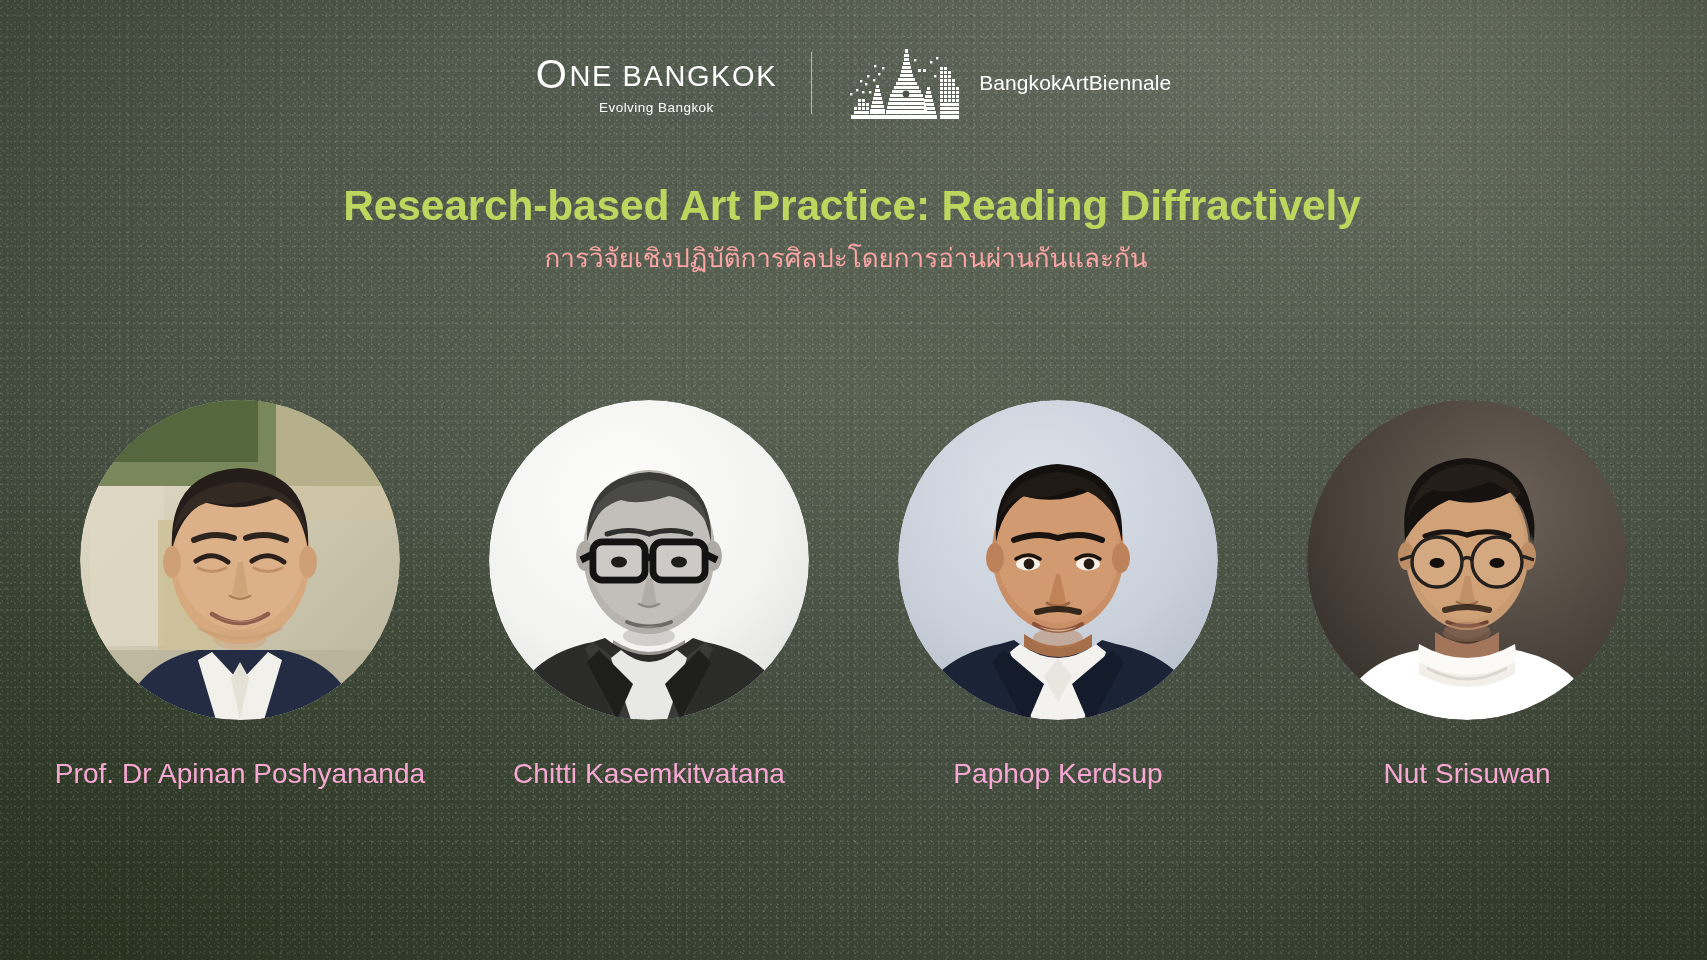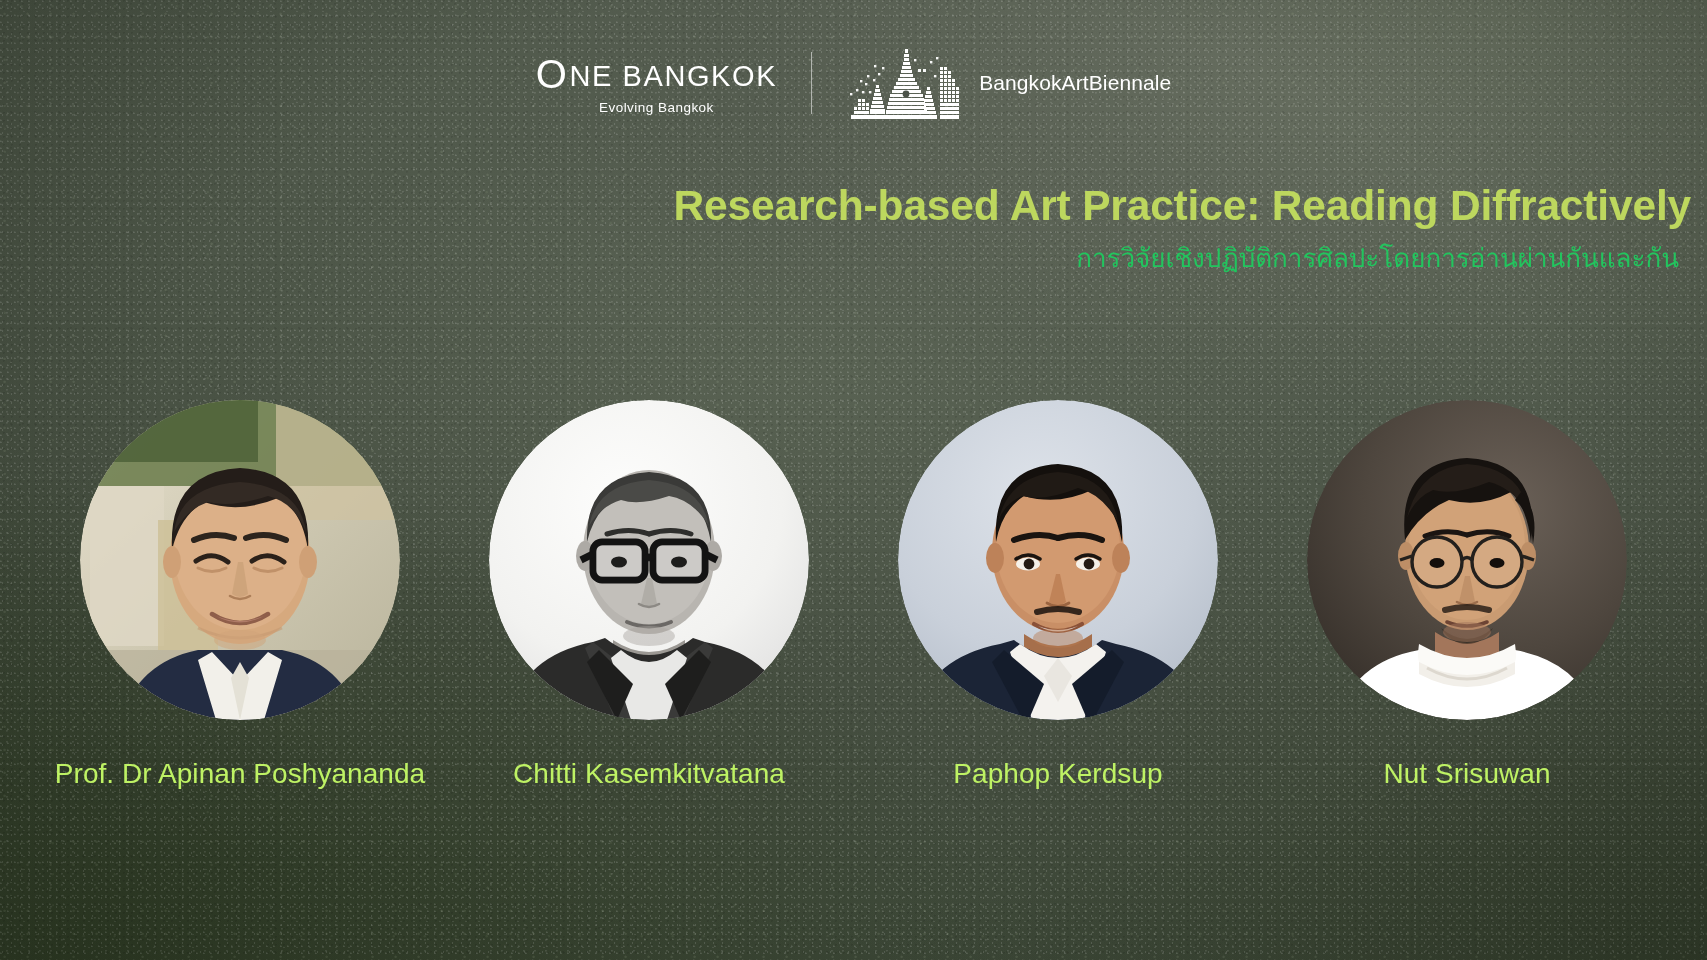--- a/index.html
+++ b/index.html
@@ -144,36 +144,36 @@
     font-weight: 500;
     letter-spacing: 0.005em;
     white-space: nowrap;
   }
 
   
   .title-block {
     position: absolute;
     top: 182px;
     left: 0;
-    right: 16px;
-    text-align: right;
+    right: 3px;
+    text-align: center;
     z-index: 6;
   }
   .headline {
     margin: 0;
     color: #bdd75e;
     font-size: 42.5px;
     font-weight: 700;
     letter-spacing: -0.004em;
     line-height: 1.12;
     white-space: nowrap;
   }
   .subheadline {
     margin: 11px 12px 0 0;
-    color: #22c55e;
+    color: #fca5a5;
     font-size: 26px;
     font-weight: 400;
     line-height: 1.35;
     white-space: nowrap;
   }
 
   
   .speakers {
     position: absolute;
     top: 400px;
@@ -194,21 +194,21 @@
     width: 320px;
     height: 320px;
     border-radius: 50%;
     overflow: hidden;
     position: relative;
     flex: 0 0 auto;
   }
   .portrait svg { display: block; width: 100%; height: 100%; }
   .speaker-name {
     margin-top: 37px;
-    color: #bef264;
+    color: #f9a8d4;
     font-size: 28px;
     font-weight: 500;
     letter-spacing: 0.002em;
     line-height: 1.2;
     white-space: nowrap;
   }
 </style>
 </head>
 <body>
 

